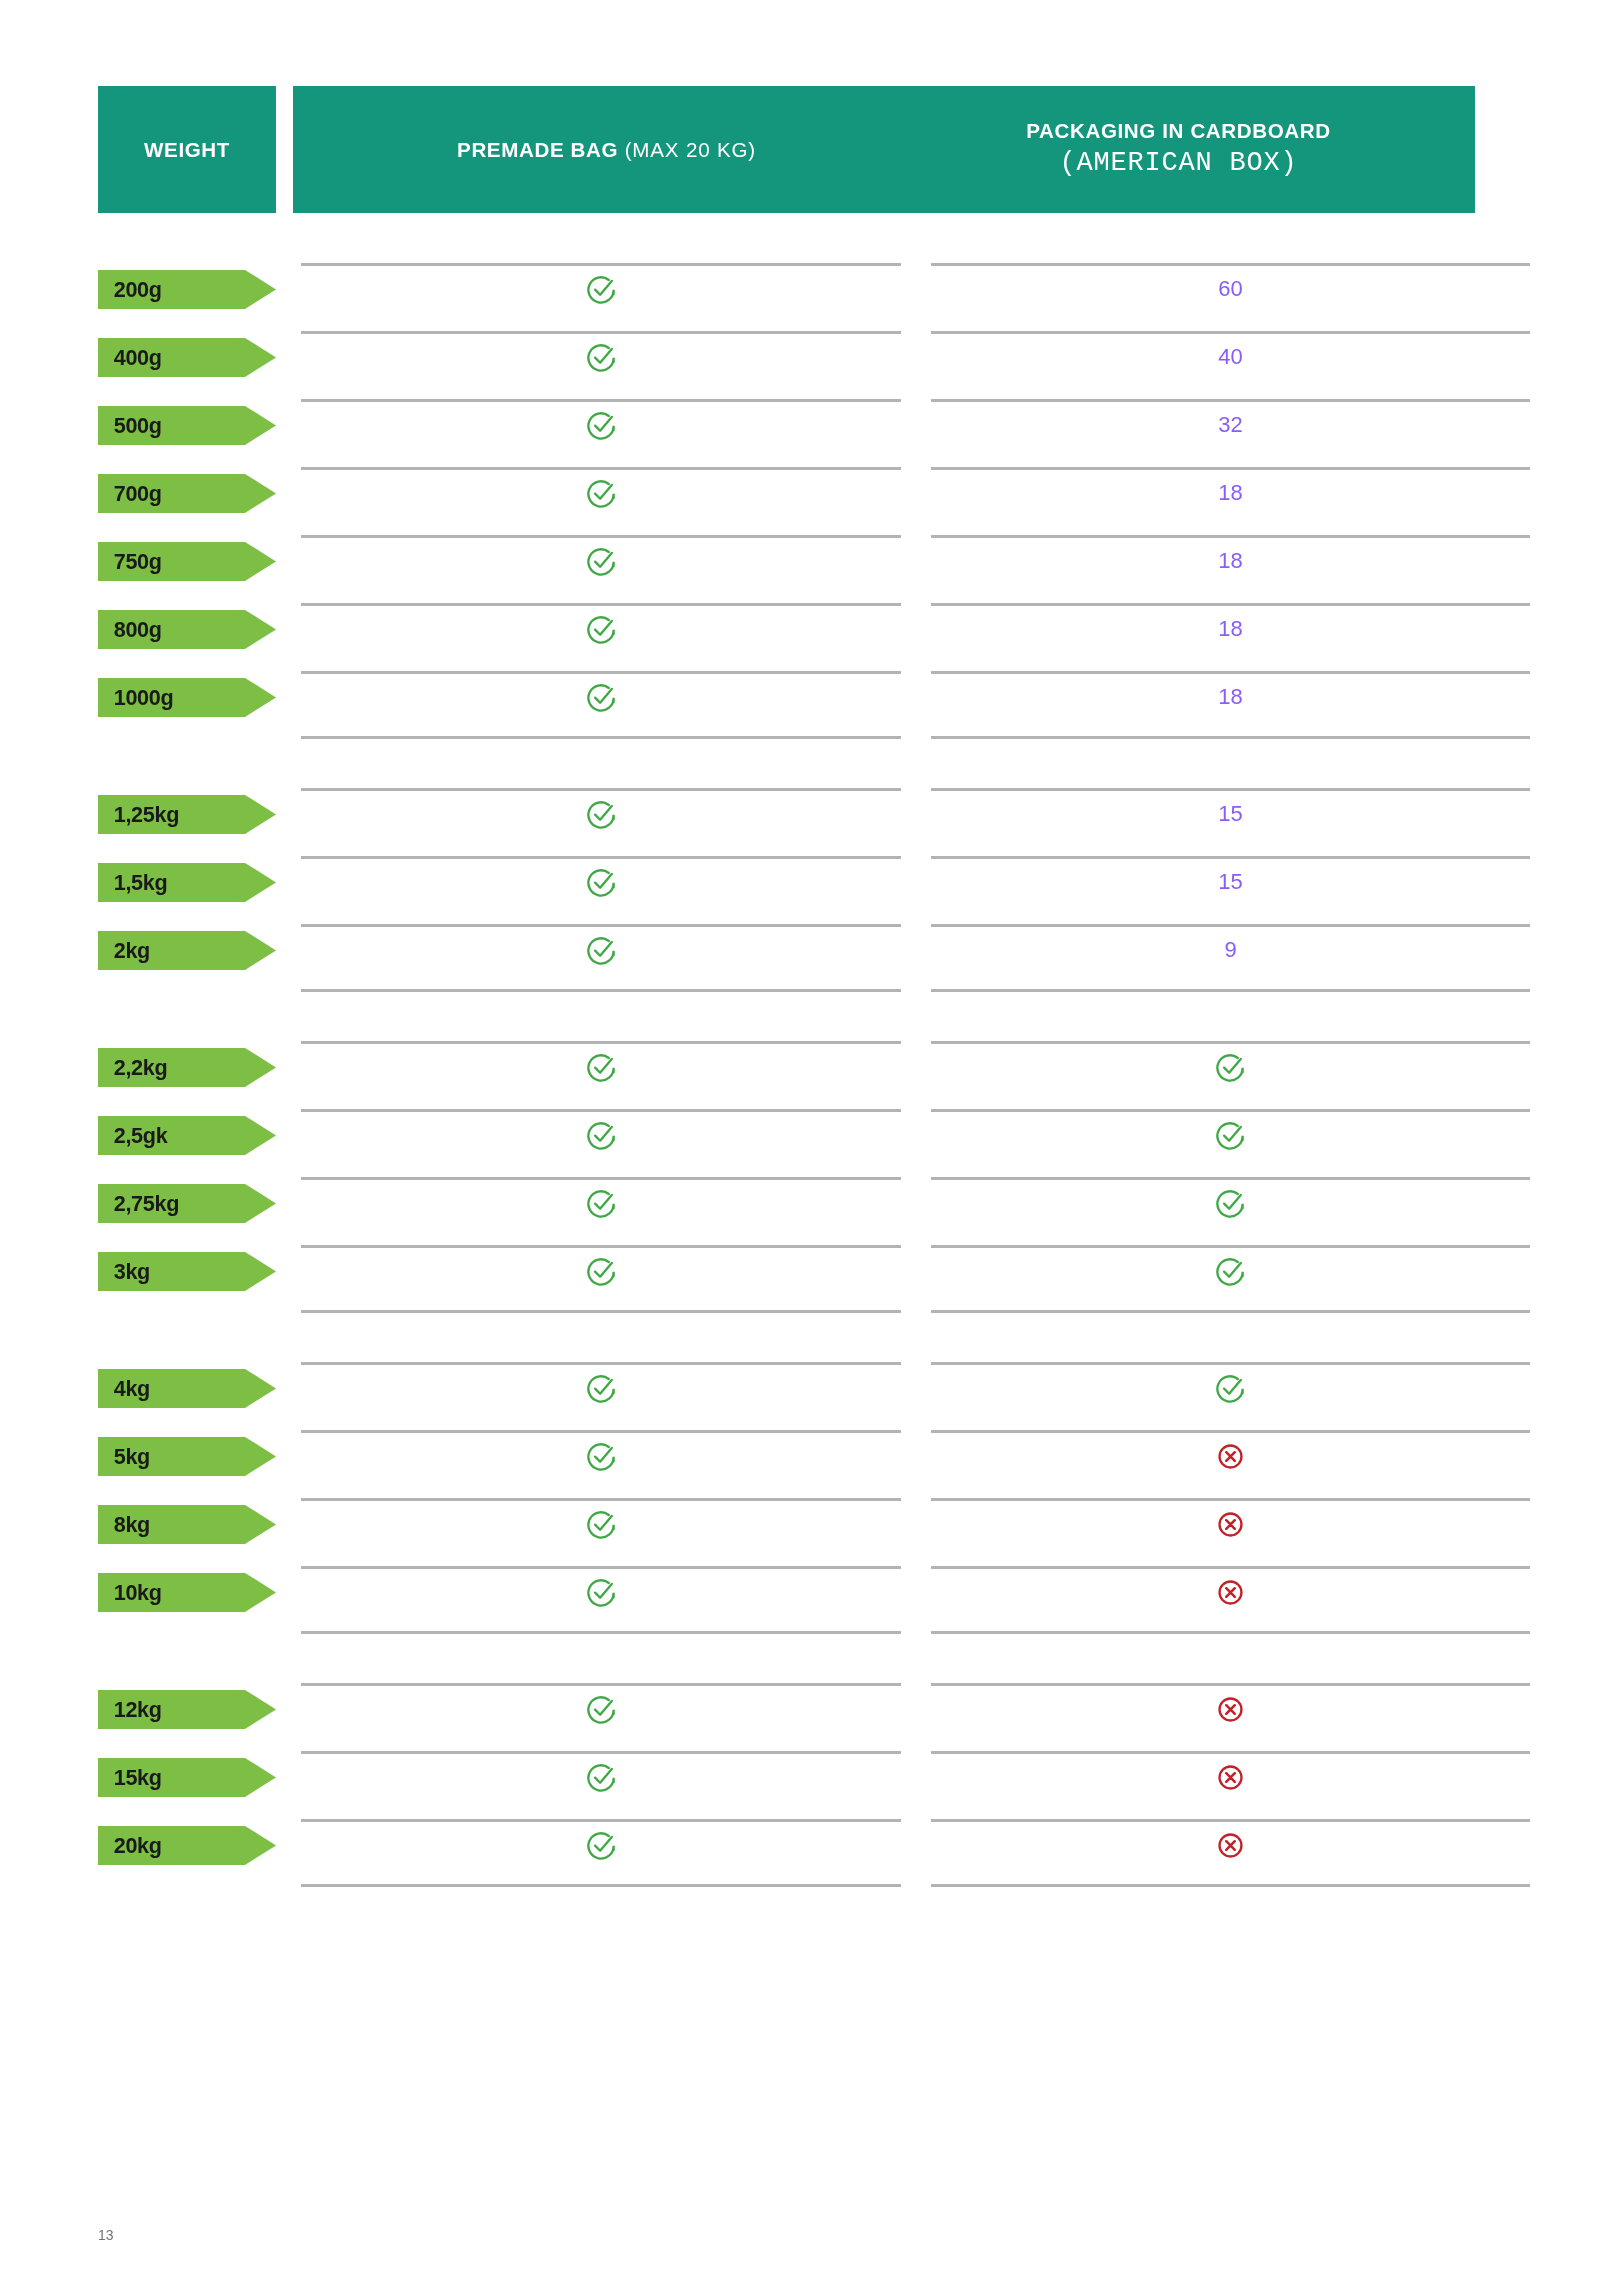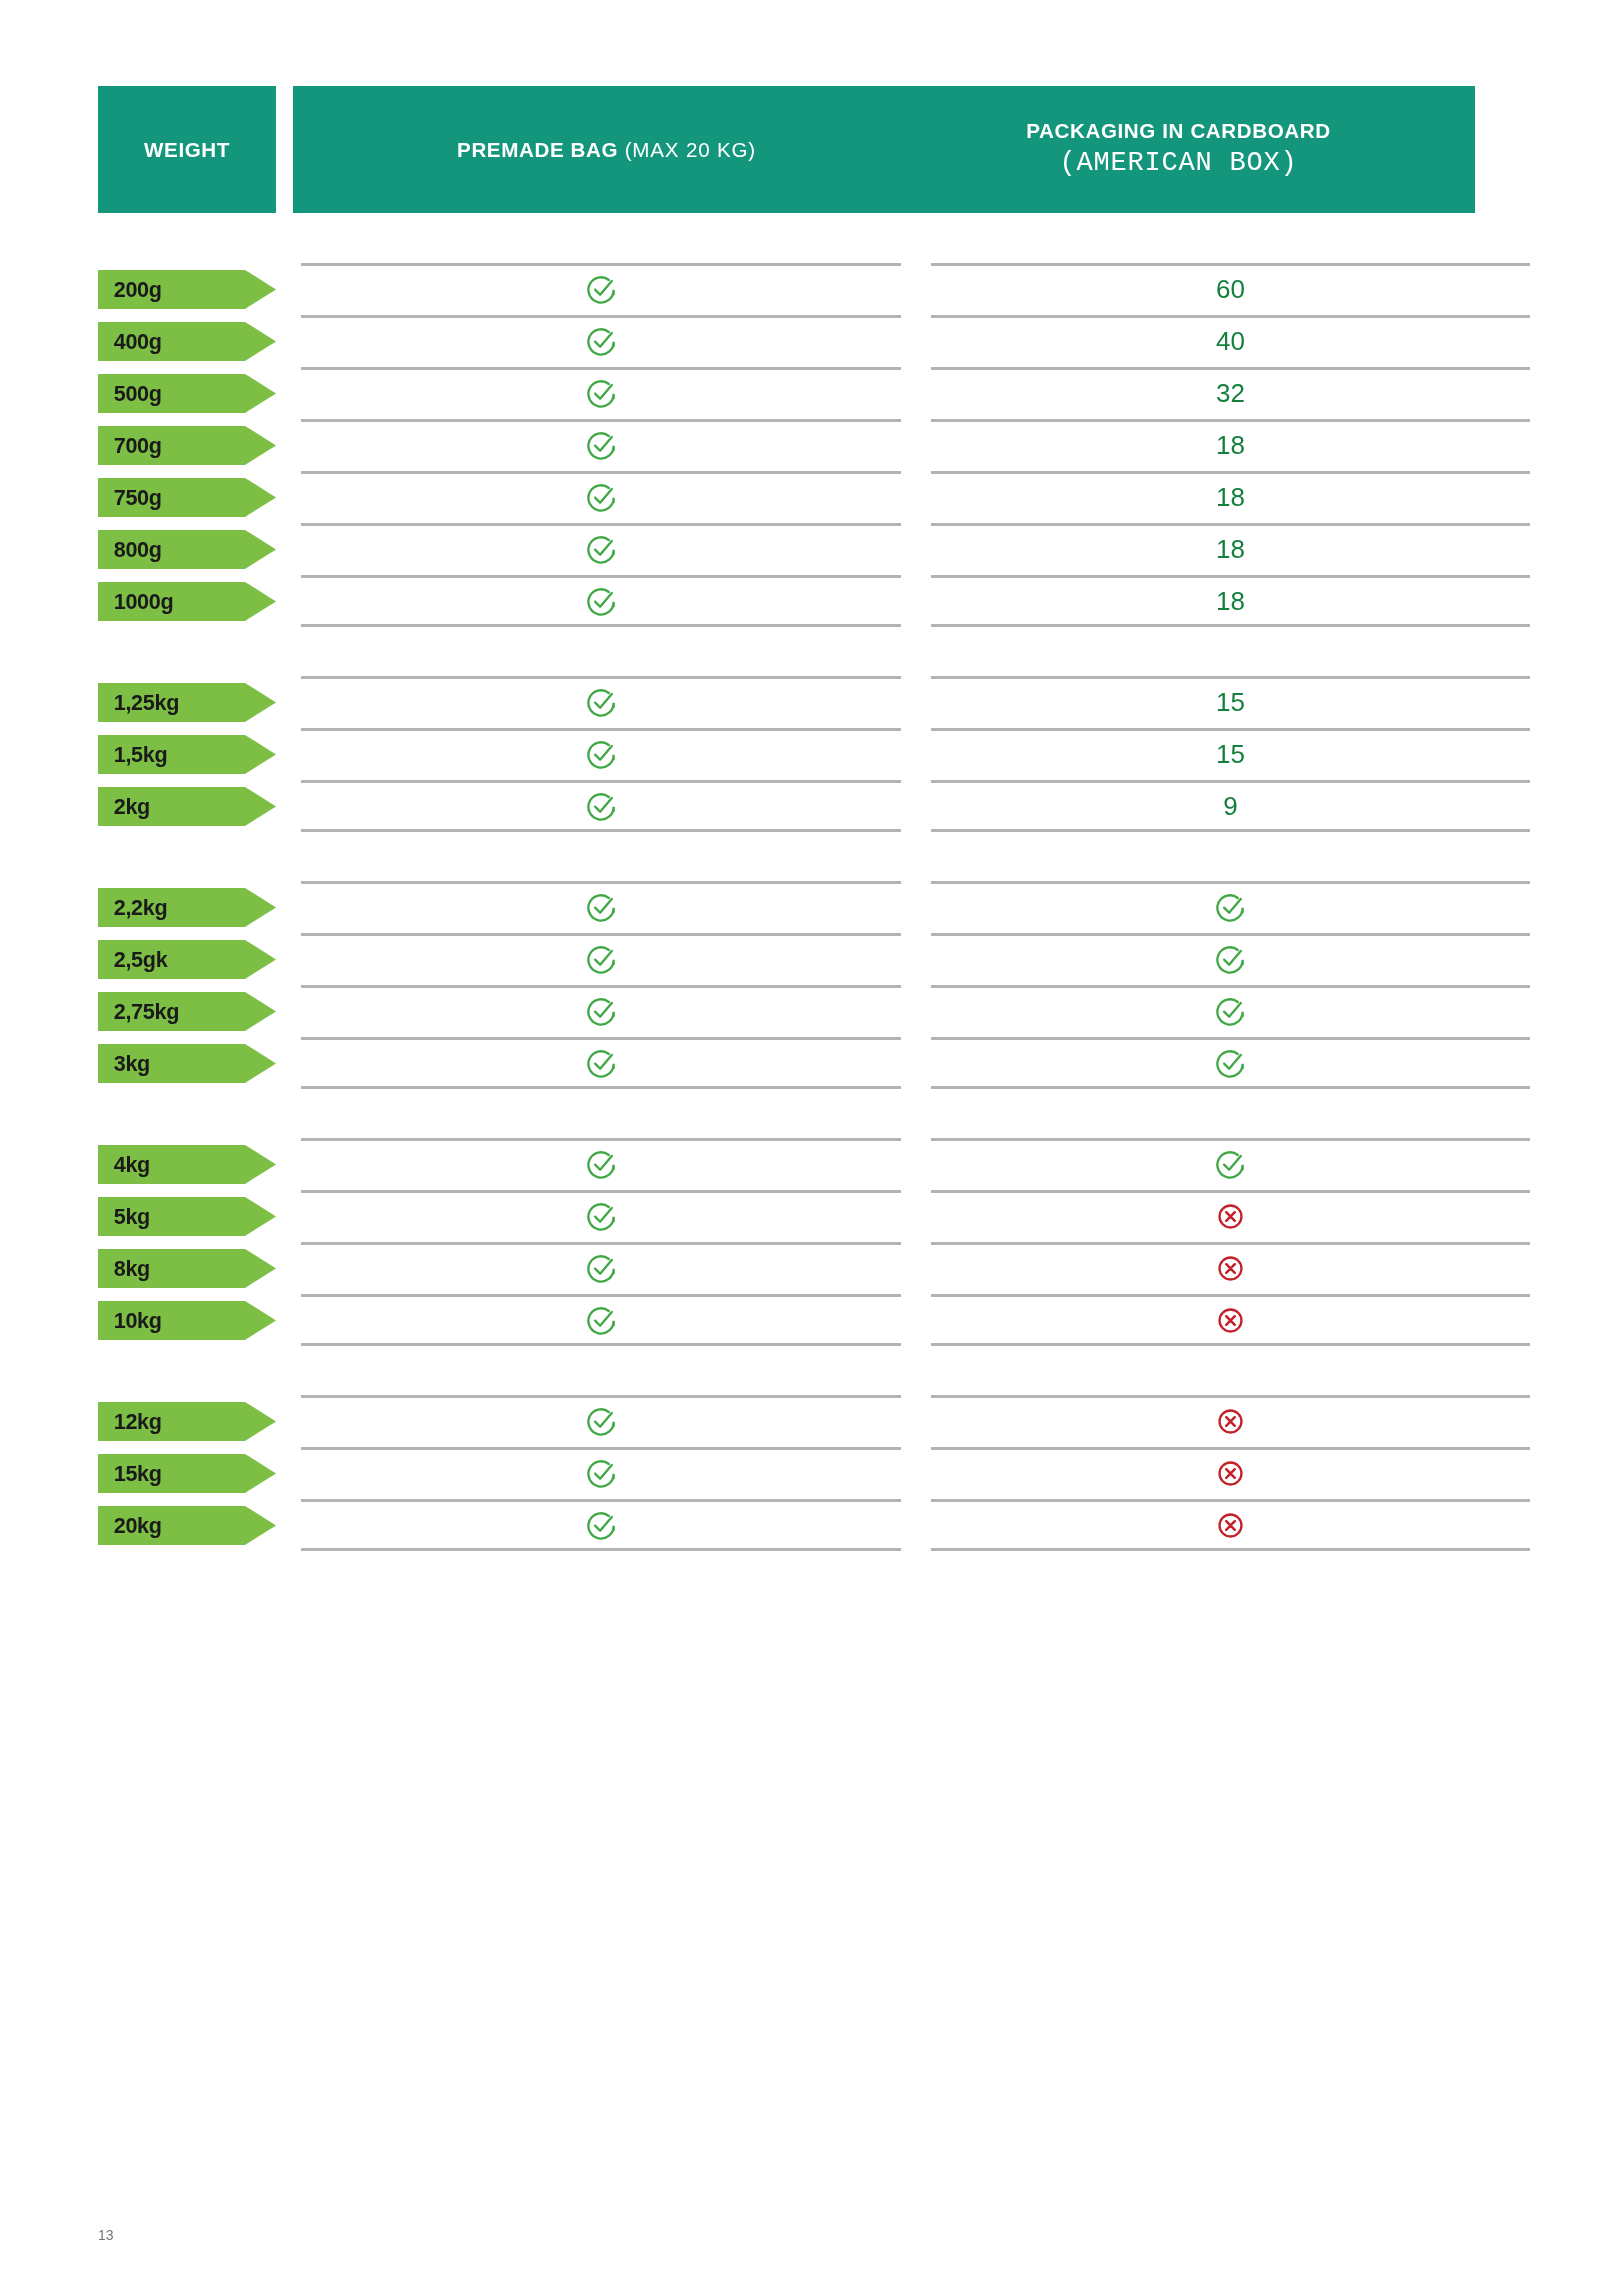--- a/index.html
+++ b/index.html
@@ -89,21 +89,21 @@
     position: relative;
     width: 1621px;
   }
   .group + .group {
     margin-top: 49px;
   }
 
   .row {
     position: relative;
     width: 1621px;
-    height: 52px;
+    height: 68px;
   }
 
   
   .row .line {
     position: absolute;
     height: 2.9px;
     background: #b3b3b3;
     top: 0;
   }
   .row .line.c2 { left: 301px; width: 600px; }
@@ -146,22 +146,22 @@
     top: 0;
     height: 52px;
     display: flex;
     align-items: center;
     justify-content: center;
   }
   .cell.c2 { left: 301px; width: 600px; }
   .cell.c3 { left: 931px; width: 599px; }
 
   .cell-num {
-    font-size: 26px;
-    color: #15803d;
+    font-size: 22px;
+    color: #8b5cf6;
     line-height: 1;
   }
 
   .icon-ok, .icon-no {
     display: block;
     width: 33px;
     height: 33px;
   }
 
   

